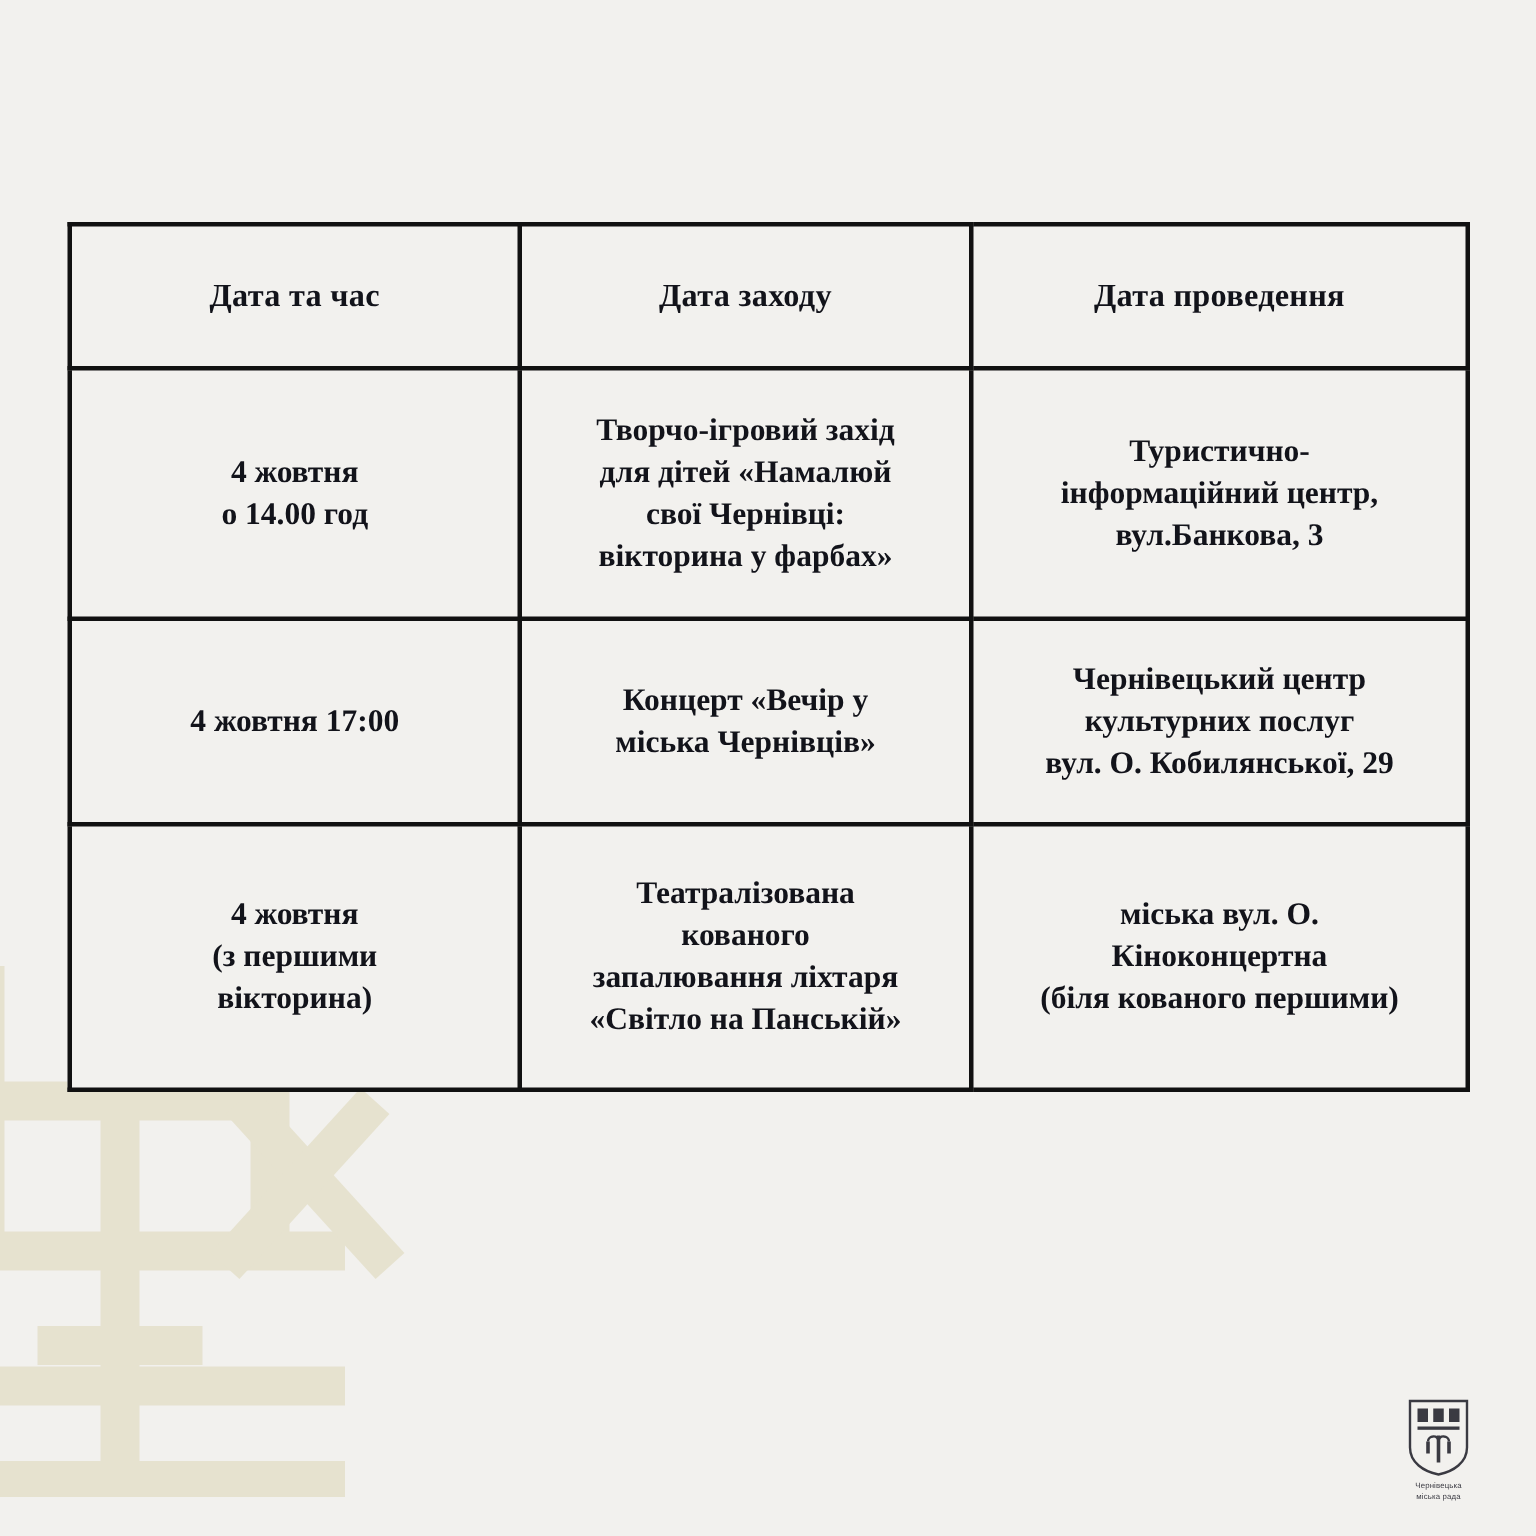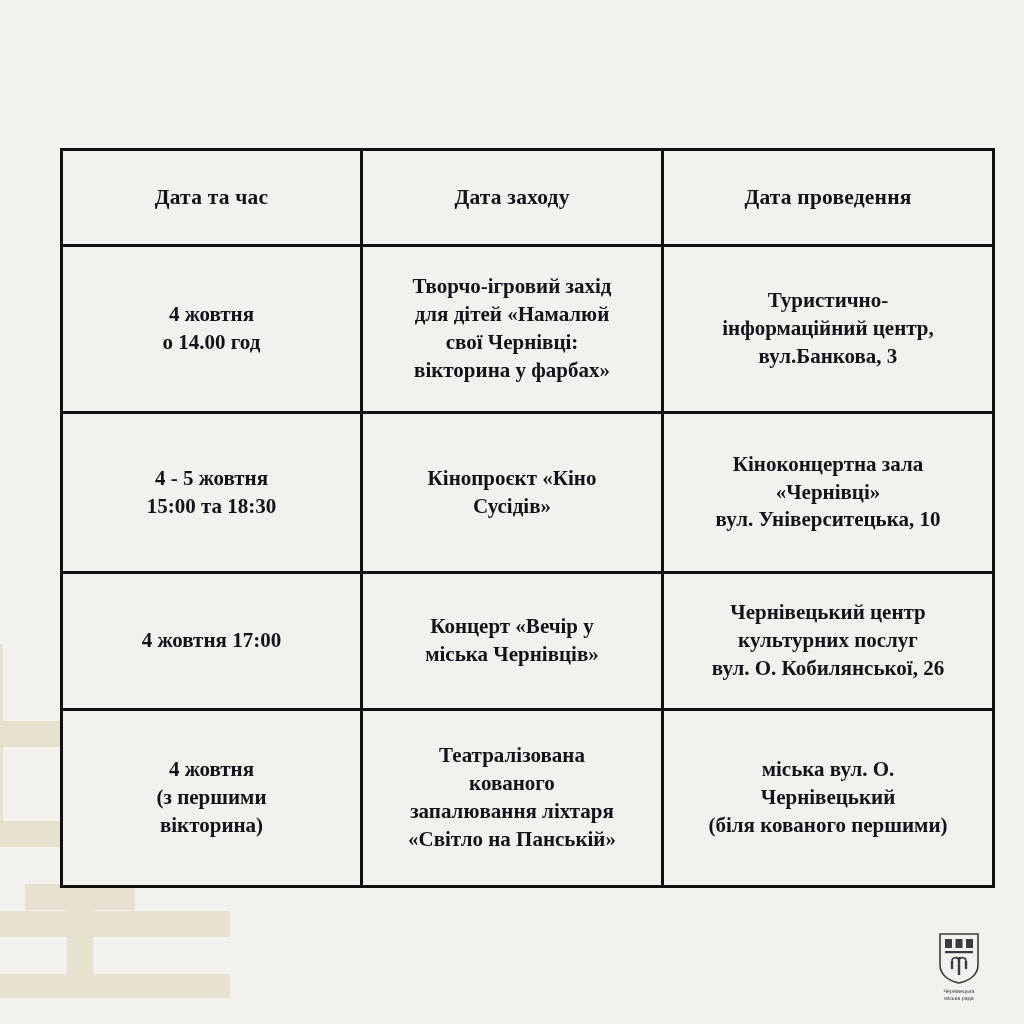--- a/index.html
+++ b/index.html
@@ -24,21 +24,21 @@
     width: 440px;
     height: 440px;
     opacity: 1;
     pointer-events: none;
     z-index: 0;
   }
 
   
   .table-wrap {
     position: absolute;
-    left: 60px;
+    left: 45px;
     top: 148px;
     width: 932px;
     z-index: 2;
   }
   table.schedule {
     border-collapse: collapse;
     width: 100%;
     background: #f2f1ee;
     table-layout: fixed;
   }
@@ -145,64 +145,49 @@
           <span class="cell-line">для дітей «Намалюй</span>
           <span class="cell-line">свої Чернівці:</span>
           <span class="cell-line">вікторина у фарбах»</span>
         </td>
         <td>
           <span class="cell-line">Туристично-</span>
           <span class="cell-line">інформаційний центр,</span>
           <span class="cell-line">вул.Банкова, 3</span>
         </td>
       </tr>
-      <tr class="r2">
-        <td>
-          <span class="cell-line">4 - 5 жовтня</span>
-          <span class="cell-line">15:00 та  18:30</span>
-        </td>
-        <td>
-          <span class="cell-line">Кінопроєкт «Кіно</span>
-          <span class="cell-line">Сусідів»</span>
-        </td>
-        <td>
-          <span class="cell-line">Кіноконцертна зала</span>
-          <span class="cell-line">«Чернівці»</span>
-          <span class="cell-line">вул. Університецька, 10</span>
-        </td>
-      </tr>
       <tr class="r3">
         <td>
           <span class="cell-line">4 жовтня 17:00</span>
         </td>
         <td>
           <span class="cell-line">Концерт «Вечір у</span>
           <span class="cell-line">міська Чернівців»</span>
         </td>
         <td>
           <span class="cell-line">Чернівецький центр</span>
           <span class="cell-line">культурних послуг</span>
-          <span class="cell-line">вул. О. Кобилянської, 26</span>
+          <span class="cell-line">вул. О. Кобилянської, 29</span>
         </td>
       </tr>
       <tr class="r4">
         <td>
           <span class="cell-line">4 жовтня</span>
           <span class="cell-line">(з першими</span>
           <span class="cell-line">вікторина)</span>
         </td>
         <td>
           <span class="cell-line">Театралізована</span>
           <span class="cell-line">кованого</span>
           <span class="cell-line">запалювання ліхтаря</span>
           <span class="cell-line">«Світло на Панській»</span>
         </td>
         <td>
           <span class="cell-line">міська вул. О.</span>
-          <span class="cell-line">Чернівецький</span>
+          <span class="cell-line">Кіноконцертна</span>
           <span class="cell-line">(біля кованого першими)</span>
         </td>
       </tr>
     </tbody>
   </table>
 </div>
 
 <div class="logo">
   <svg class="logo-mark" viewBox="0 0 46 54" xmlns="http://www.w3.org/2000/svg" aria-hidden="true">
     <path d="M4 3 H42 V34 C42 44 33 50 23 52 C13 50 4 44 4 34 Z" fill="none" stroke="#3a3a42" stroke-width="1.6"></path>

